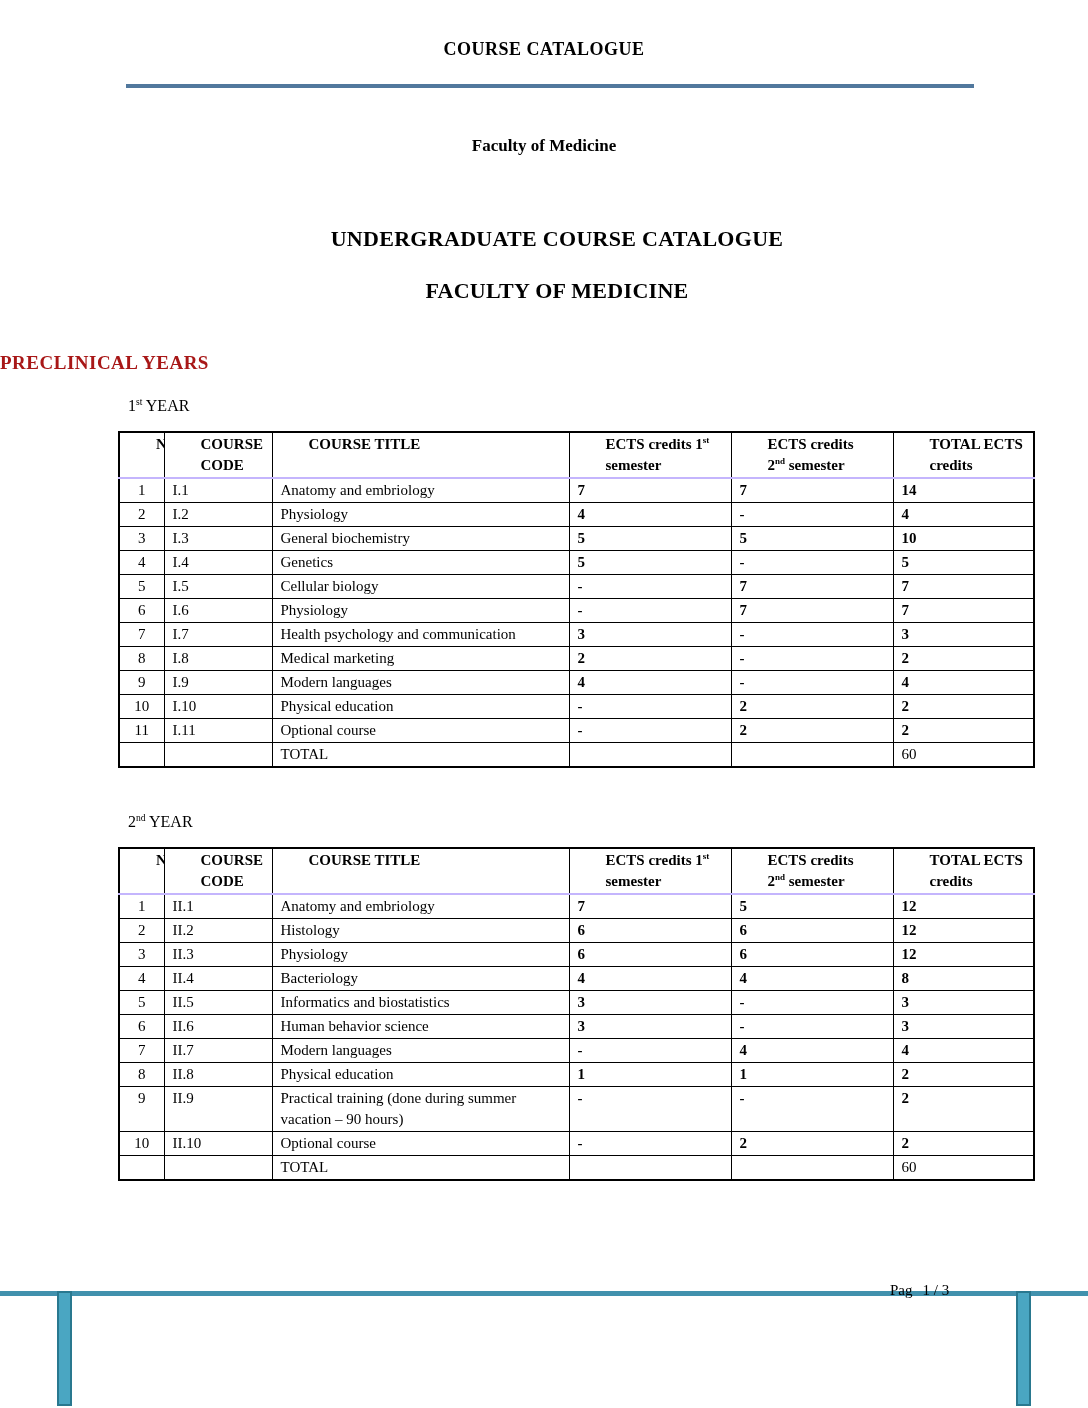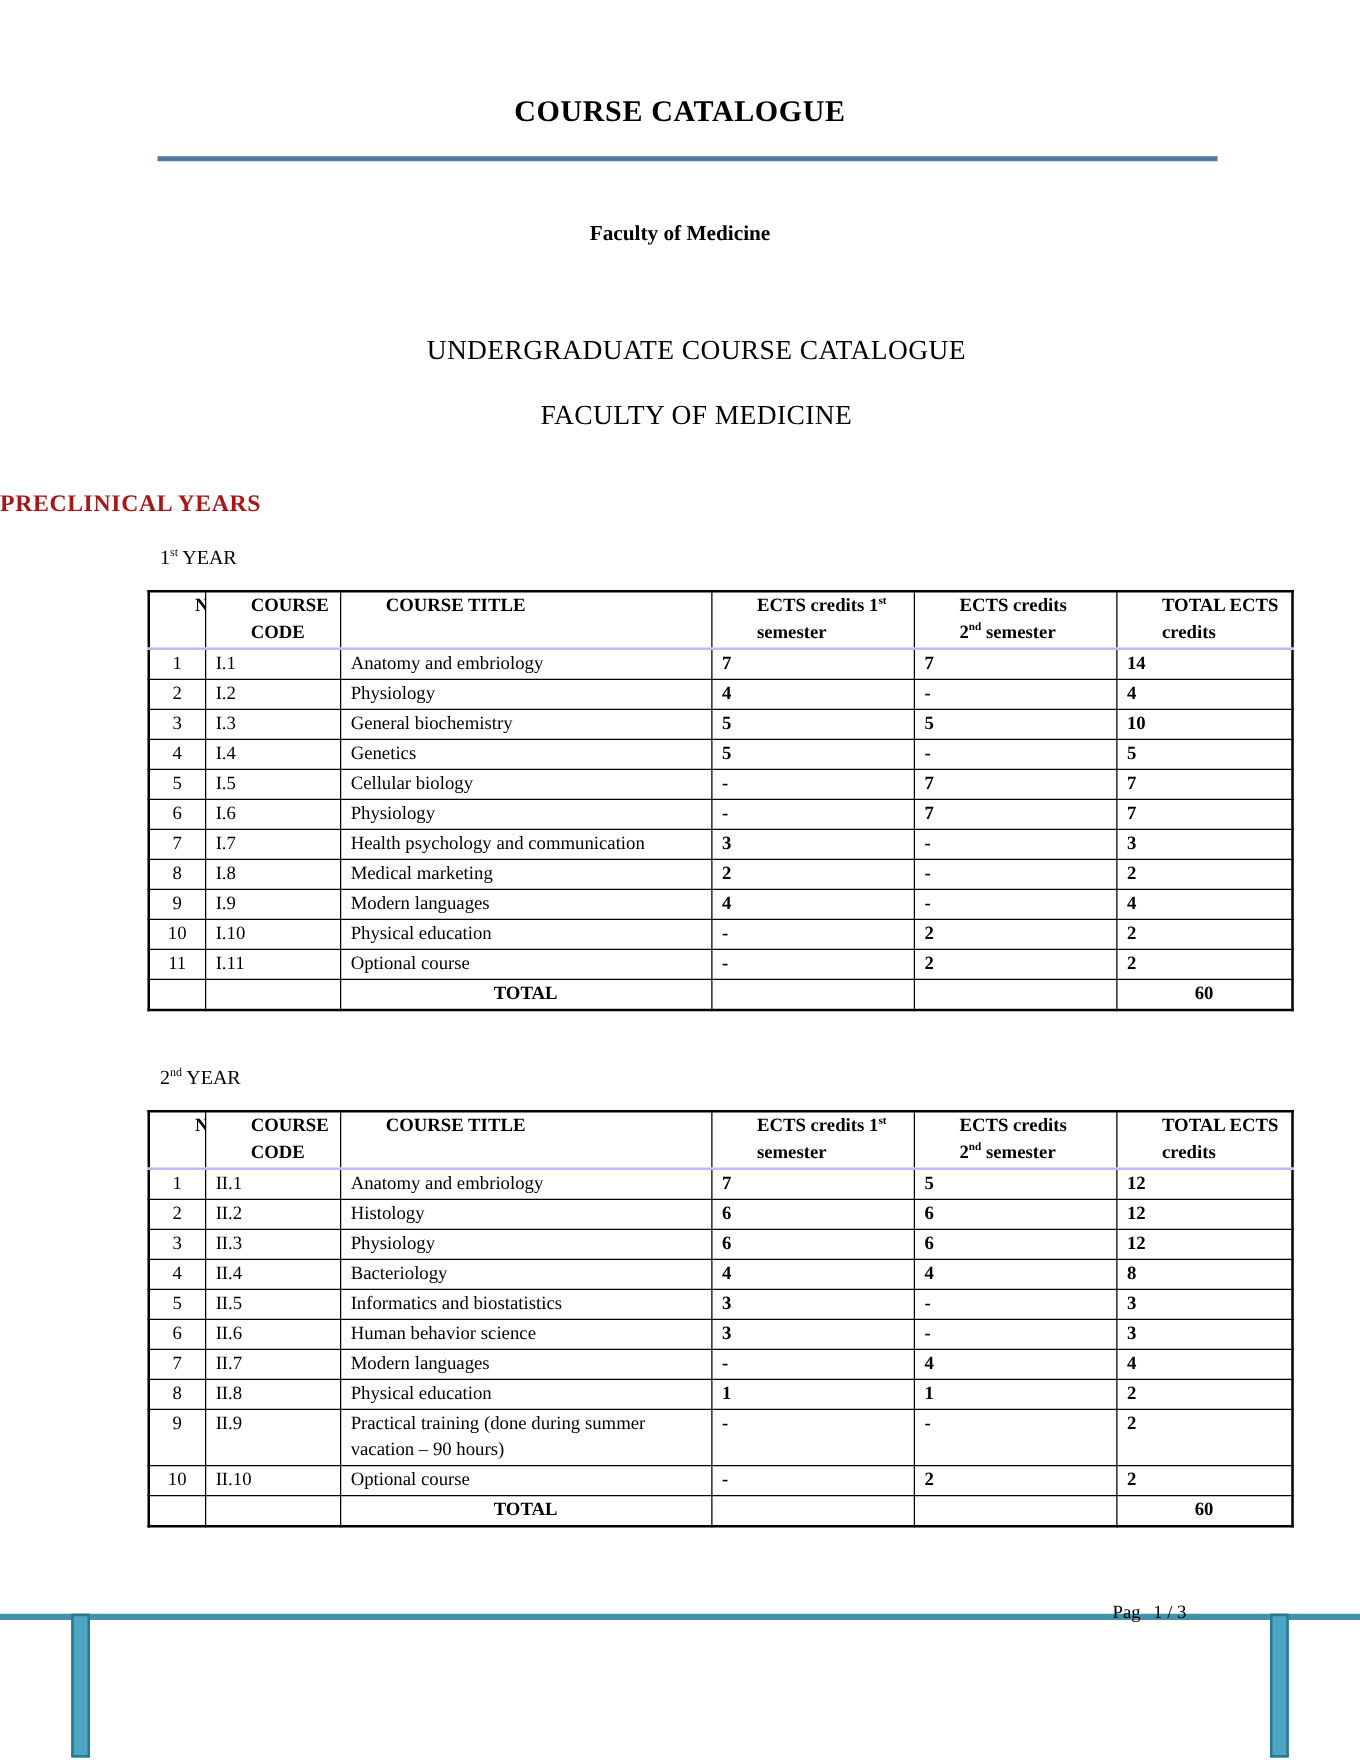--- a/index.html
+++ b/index.html
@@ -14,43 +14,43 @@
   body {
     width: 1088px;
     height: 1408px;
     background: #ffffff;
     color: #000;
     font-family: "Liberation Serif", serif;
     position: relative;
     overflow: hidden;
   }
   .doc-title {
-    padding-top: 79px;
+    padding-top: 38px;
     text-align: center;
     font-weight: bold;
-    font-size: 24px;
+    font-size: 18px;
     letter-spacing: 0.5px;
     line-height: 22px;
   }
   .header-rule {
     margin: 24px 0 0 126px;
     width: 848px;
     height: 4px;
     background: var(--header-rule);
   }
   .subtitle {
     margin-top: 48px;
     text-align: center;
     font-weight: bold;
     font-size: 17px;
     line-height: 20px;
   }
   .main-title {
     text-align: center;
-    font-weight: normal;
+    font-weight: bold;
     font-size: 22px;
     line-height: 26px;
     letter-spacing: 0.3px;
     padding-left: 26px;
   }
   .main-title.first { margin-top: 70px; }
   .main-title.second { margin-top: 26px; }
   .section-heading {
     margin-top: 48px;
     text-align: left;
@@ -87,21 +87,21 @@
   }
   table.catalog thead th {
     font-weight: bold;
     border-bottom: 2px solid #c4b5fd;
     padding-left: 36px;
   }
   table.catalog td:nth-child(1) { text-align: center; padding: 1px 2px; }
   table.catalog td:nth-child(4),
   table.catalog td:nth-child(5),
   table.catalog td:nth-child(6) { font-weight: bold; }
-  table.catalog tr.total-row td { font-weight: bold; text-align: center; }
+  table.catalog tr.total-row td { font-weight: normal; }
   .footer-rule {
     position: absolute;
     left: 0; top: 1291px;
     width: 1088px; height: 5px;
     background: var(--footer-rule);
   }
   .footer-bar {
     position: absolute;
     top: 1291px;
     width: 15px;

